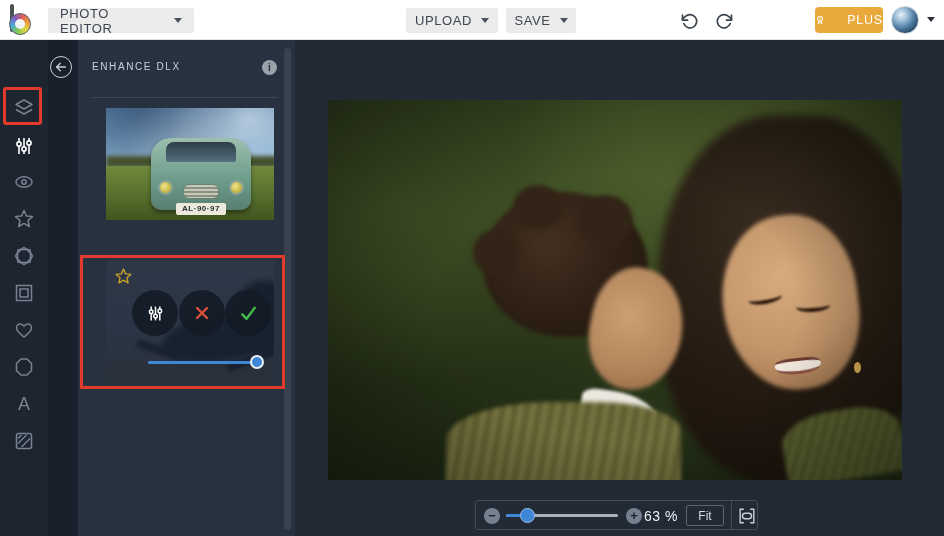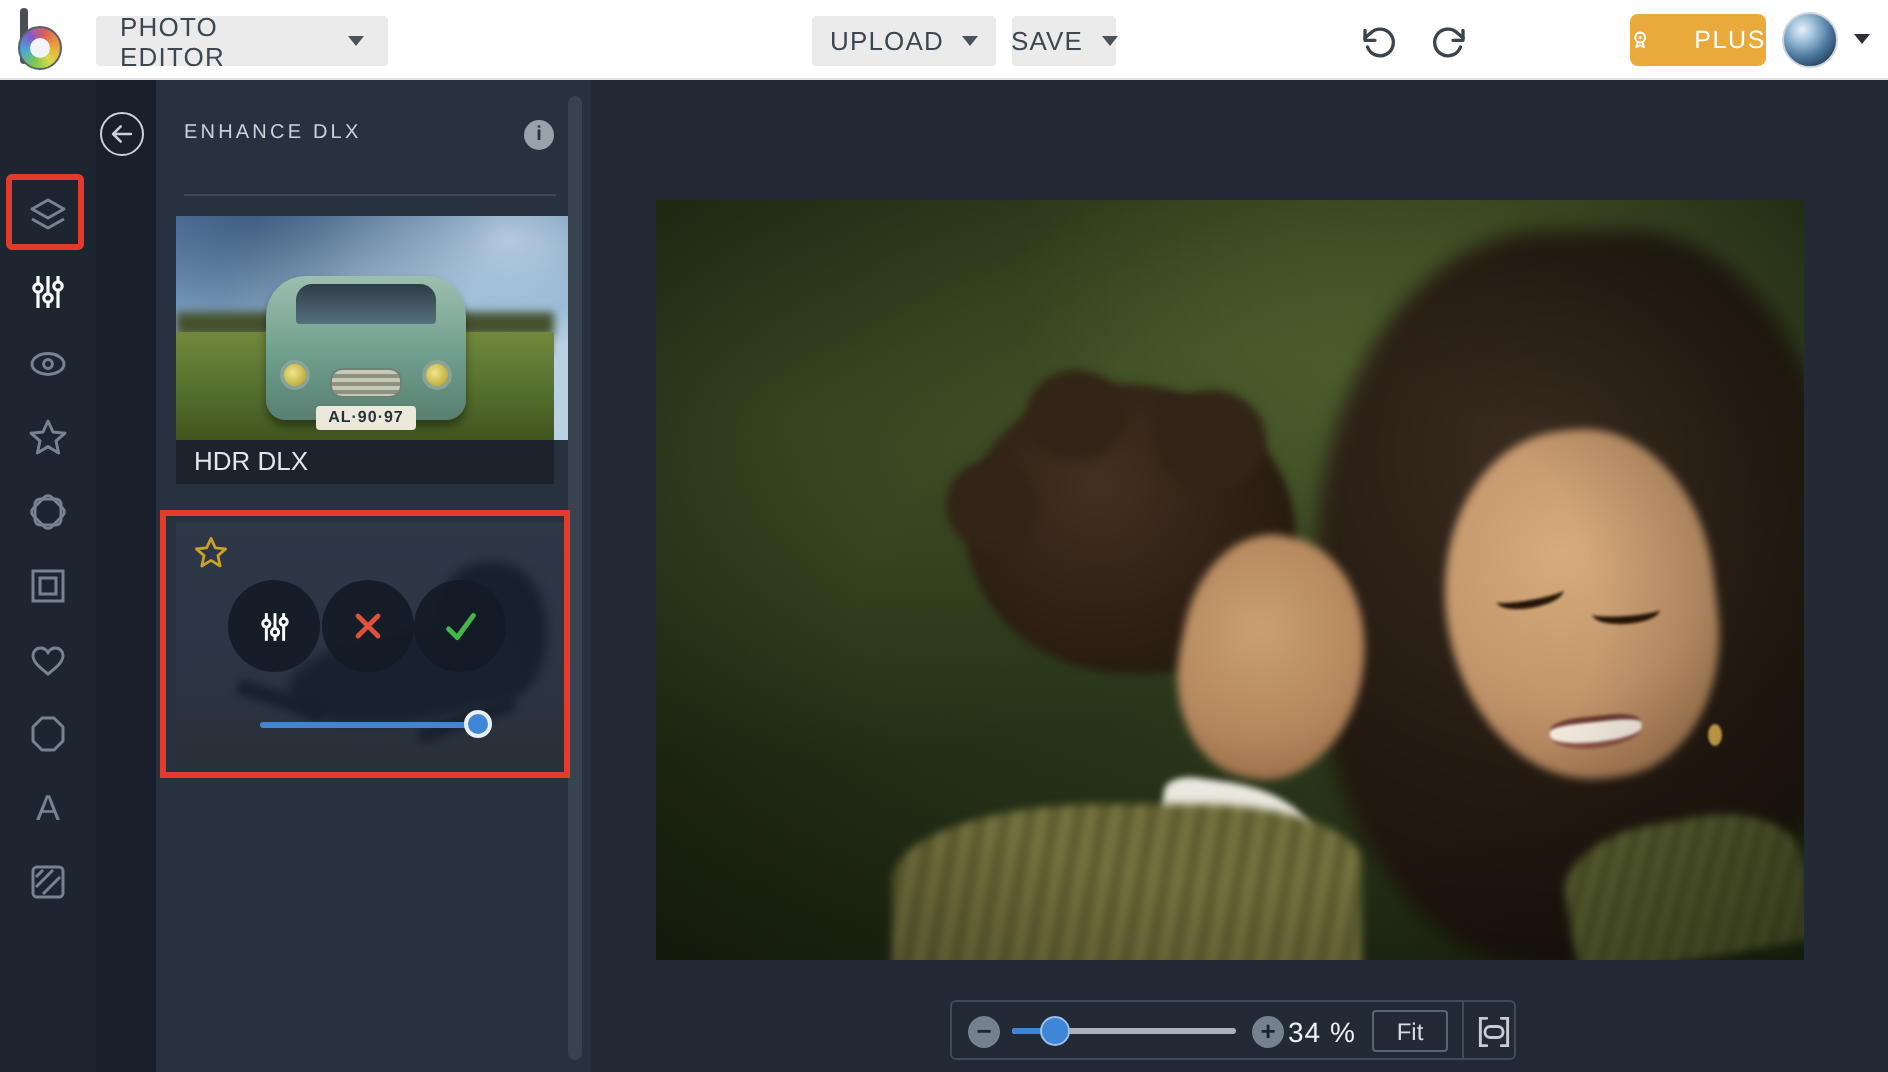--- a/index.html
+++ b/index.html
@@ -37,21 +37,21 @@
   .back-btn { left:50px; top:56px; width:22px; height:22px; border:1.5px solid #ccd2d9; border-radius:50%;
               display:flex; align-items:center; justify-content:center; cursor:pointer; z-index:21; }
   .panel { left:78px; top:40px; width:217px; height:496px; background:#283140; z-index:15; }
   .panel-title { left:92px; top:61px; font-size:10px; letter-spacing:1.6px; color:#ccd2da; z-index:16; }
   .info-icon { left:262px; top:60px; width:15px; height:15px; border-radius:50%; background:#99a1ab; color:#283140;
                font-size:10px; font-weight:bold; display:flex; align-items:center; justify-content:center; z-index:16; cursor:pointer; }
   .panel-divider { left:92px; top:97px; width:186px; height:1px; background:#3d4654; z-index:16; }
   .scroll-thumb { left:284px; top:48px; width:7px; height:482px; background:#39424f; border-radius:4px; z-index:16; cursor:pointer; }
 
   .thumb { position:absolute; left:88px; width:189px; z-index:17; cursor:pointer; }
-  .thumb-img { position:relative; width:196px; overflow:hidden; }
+  .thumb-img { position:relative; width:168px; overflow:hidden;margin-left:18px; }
   .thumb-label { width:189px; height:22px; background:#1c232c; color:#e3e6ea; font-size:13px; line-height:22px; padding-left:9px; }
 
   
   .car-sky { position:absolute; inset:0; background:
       radial-gradient(ellipse at 20% 0%, rgba(40,60,90,.55), transparent 55%),
       radial-gradient(ellipse at 85% 10%, rgba(255,255,255,.5), transparent 40%),
       radial-gradient(ellipse at 45% 30%, rgba(255,255,255,.35), transparent 45%),
       linear-gradient(180deg,#5d88b0 0%,#86afd0 40%,#b8d2e2 58%,#b8d2e2 60%); }
   .car-grass { position:absolute; left:0; top:58px; width:189px; height:54px;
       background:linear-gradient(180deg,#71893c 0%,#5a7430 45%,#41551f 100%); }
@@ -143,21 +143,21 @@
 
     <div class="tb-btn" style="left:406px; width:92px;">
       <span>UPLOAD</span>
       <span class="caret"></span>
     </div>
 
     <div class="tb-btn" style="left:48px; width:146px;">
       <span>PHOTO EDITOR</span>
       <span class="caret"></span>
     </div>
-    <div class="tb-btn" style="left:506px; width:52px;">
+    <div class="tb-btn" style="left:506px; width:70px;">
       <span>SAVE</span>
       <span class="caret"></span>
     </div>
 
     <div class="undo-redo" style="left:676px;">
       <svg width="20" height="20" viewBox="0 0 24 24" fill="none" stroke="#3b434c" stroke-width="2" stroke-linecap="round" stroke-linejoin="round">
         <polyline points="3 5 3 11 9 11"></polyline>
           <path d="M4.5 15a8 8 0 1 0 1.9-8.4L3 9.5"></path>
       </svg>
     </div>
@@ -268,21 +268,20 @@
       <div class="car-trees"></div>
       <div class="car-road"></div>
       <div class="car-grass"></div>
       <div class="car-body"></div>
       <div class="car-roof"></div>
       <div class="car-light" style="left:52px;"></div>
       <div class="car-light" style="left:123px;"></div>
       <div class="car-grille"></div>
       <div class="car-plate">AL·90·97</div>
     </div>
-    <div class="thumb-label">HDR DLX</div>
   </div>
 
   <div class="thumb" style="top:261px;">
     <div class="thumb-img horse-img">
       <div class="horse-rear"></div>
       <div class="horse-body"></div>
       <div class="horse-leg1"></div>
       <div class="horse-leg2"></div>
       <div class="horse-overlay"></div>
       <div class="fx-star">
@@ -336,21 +335,21 @@
     <div class="p boy-vest"></div>
   </div>
 
   <div class="abs zoombar">
     <div class="zb-circle" style="left:8px;">−</div>
     <div class="zb-track">
       <div class="zb-fill"></div>
     </div>
     <div class="zb-handle"></div>
     <div class="zb-circle" style="left:150px;">+</div>
-    <div class="zb-pct">34 %</div>
+    <div class="zb-pct">63 %</div>
     <div class="zb-fit">Fit</div>
     <div class="zb-sep"></div>
     <div class="zb-expand">
       <svg width="20" height="20" viewBox="0 0 22 22" fill="none" stroke="#c6ccd4" stroke-width="1.6" stroke-linecap="round">
         <path d="M7 3.5 H3.5 V18.5 H7"></path>
           <path d="M15 3.5 H18.5 V18.5 H15"></path>
         <rect x="6" y="8" width="10" height="6" rx="3"></rect>
       </svg>
     </div>
   </div>

